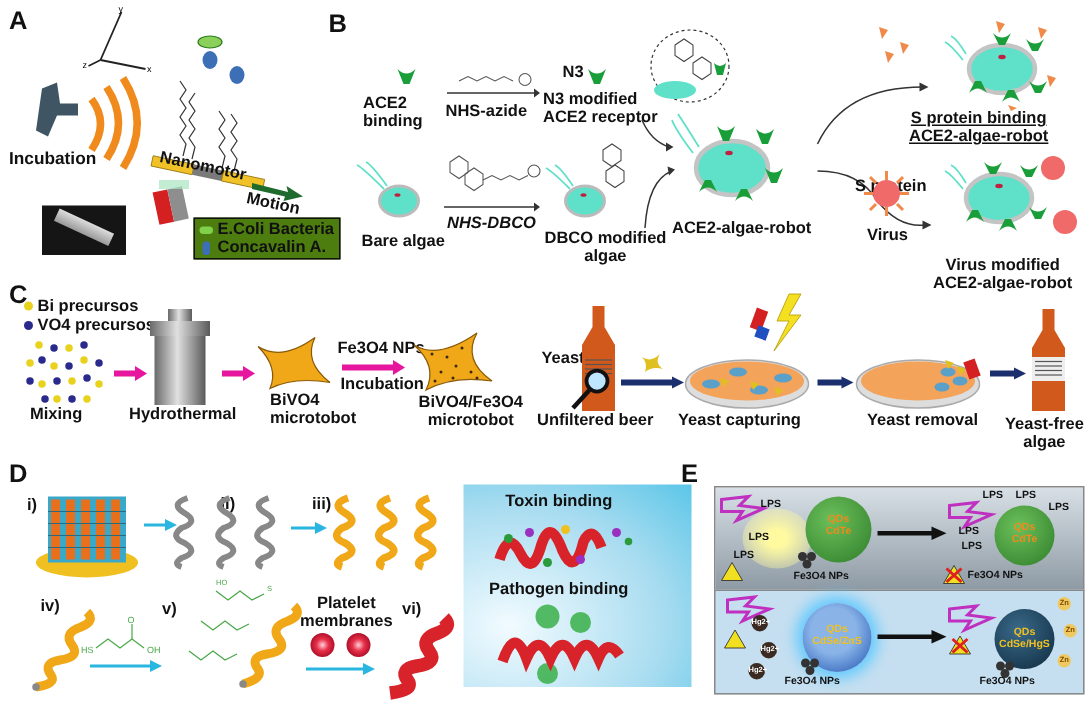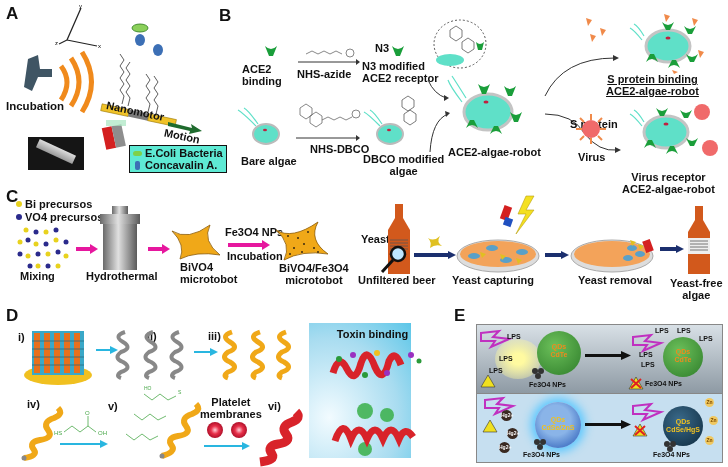--- a/index.html
+++ b/index.html
@@ -2,21 +2,21 @@
 <html><head>
 <meta charset="utf-8">
 <style>
   html,body{margin:0;padding:0;background:#fff;}
   body{width:728px;height:467px;position:relative;overflow:hidden;font-family:"Liberation Sans",sans-serif;color:#111;}
   .abs{position:absolute;}
   .plabel{position:absolute;font-weight:bold;font-size:17px;font-family:"Liberation Sans",sans-serif;}
   .t{position:absolute;font-weight:bold;font-size:11px;line-height:12px;white-space:nowrap;font-family:"Liberation Sans",sans-serif;}
   .tc{text-align:center;}
   svg{position:absolute;overflow:visible;}
-  .legend-box{position:absolute;border:1.5px solid #111;background:#5eead4;padding:1px 3px;}
+  .legend-box{position:absolute;border:1.5px solid #111;background:#4d7c0f;padding:1px 3px;}
   .legend-row{display:flex;align-items:center;gap:3px;font-weight:bold;font-size:11px;line-height:12px;white-space:nowrap;}
   .lbl-s{font-size:7px;font-weight:bold;}
 </style>
 </head>
 <body>
 
 <div class="plabel" style="left:6px;top:4px;">A</div>
 
 <svg style="left:55px;top:4px;" width="50" height="42">
   <line x1="12" y1="36" x2="26" y2="4" stroke="#222" stroke-width="1.2"></line>
@@ -117,21 +117,21 @@
 </svg>
 <div class="t" style="left:241px;top:155px;">Bare algae</div>
 
 <svg style="left:296px;top:100px;" width="66" height="44">
   <path d="M4 8 l6 -4 l6 4 l0 7 l-6 4 l-6 -4 Z M14 16 l6 -4 l6 4 l0 7 l-6 4 l-6 -4 Z" stroke="#555" stroke-width="0.7" fill="none"></path>
   <path d="M26 20 l6 -3 l6 3 l6 -3 l6 3 l6 -3" stroke="#555" stroke-width="0.7" fill="none"></path>
   <circle cx="60" cy="14" r="4" stroke="#555" stroke-width="0.7" fill="none"></circle>
   <line x1="0" y1="38" x2="60" y2="38" stroke="#333" stroke-width="1"></line>
   <path d="M60 35 L64 38 L60 41 Z" fill="#333"></path>
 </svg>
-<div class="t" style="left:310px;top:143px;">NHS-DBCO</div>
+<div class="t" style="left:298px;top:143px;font-style:italic;">NHS-DBCO</div>
 
 <svg style="left:362px;top:96px;" width="60" height="50">
   <path d="M40 4 l6 -4 l6 4 l0 7 l-6 4 l-6 -4 Z M42 18 l6 -4 l6 4 l0 7 l-6 4 l-6 -4 Z" stroke="#444" stroke-width="0.7" fill="none"></path>
   <path d="M18 30 Q6 18 2 16 M20 28 Q12 16 8 14" stroke="#5fe0c8" stroke-width="1.2" fill="none"></path>
   <ellipse cx="28" cy="38" rx="13" ry="10" fill="#5fe0c8" stroke="#bbb" stroke-width="2"></ellipse>
   <ellipse cx="27" cy="34" rx="2" ry="1.2" fill="#c02040"></ellipse>
 </svg>
 <div class="t tc" style="left:363px;top:153px;white-space:pre;">DBCO modified
 algae</div>
 
@@ -213,21 +213,21 @@
   <g fill="#1a9e3a">
       <path d="M28 10 Q34 16 40 10 L36 18 L32 18 Z"></path>
       <path d="M52 12 Q58 18 64 12 L60 20 L56 20 Z"></path>
       <path d="M58 40 Q64 46 70 40 L66 48 L62 48 Z"></path>
       <path d="M38 56 Q44 50 50 56 L46 48 L42 48 Z"></path>
       <path d="M16 50 Q22 44 28 50 L24 42 L20 42 Z"></path>
     </g>
   <circle cx="74" cy="14" r="8" fill="#f06a6a"></circle>
   <circle cx="82" cy="50" r="8" fill="#f06a6a"></circle>
 </svg>
-<div class="t tc" style="left:622px;top:171px;white-space:pre;">Virus receptor
+<div class="t tc" style="left:622px;top:171px;white-space:pre;">Virus modified
 ACE2-algae-robot</div>
 
 <div class="plabel" style="left:6px;top:187px;">C</div>
 
 <div class="legend-row abs" style="left:16px;top:198px;">
   <span style="display:inline-block;width:6px;height:6px;border-radius:50%;background:#e8d21e;"></span>
   <span>Bi precursos</span>
 </div>
 <div class="legend-row abs" style="left:16px;top:211px;">
   <span style="display:inline-block;width:6px;height:6px;border-radius:50%;background:#2a2a8c;"></span>
@@ -494,34 +494,35 @@
 </svg>
 <svg style="left:204px;top:442px;" width="46" height="8">
     <rect x="0" y="3" width="40" height="2" fill="#29b6e0"></rect>
     <path d="M38 0 L46 4 L38 8 Z" fill="#29b6e0"></path>
   </svg>
 <div class="t" style="left:268px;top:400px;">vi)</div>
 <svg style="left:250px;top:408px;" width="50" height="56">
   <path d="M46 4 Q52 10 42 14 Q30 18 36 26 Q42 34 28 36 Q16 38 22 46 Q26 52 10 54" stroke="#d8232a" stroke-width="9" fill="none"></path>
 </svg>
 
-<div class="abs" style="left:309px;top:323px;width:102px;height:135px;background:radial-gradient(ellipse at 20% 70%, #f2fbff 0%, #a8dcf0 60%, #5bc6e8 100%);">
+<div class="abs" style="left:309px;top:323px;width:152px;height:135px;background:radial-gradient(ellipse at 20% 70%, #f2fbff 0%, #a8dcf0 60%, #5bc6e8 100%);">
   <div class="t tc" style="left:0;width:127px;top:5px;">Toxin binding</div>
   <svg style="left:20px;top:22px;" width="100" height="36">
   <path d="M4 28 Q10 8 18 24 Q26 40 32 18 Q38 0 46 22 Q54 40 60 16 Q66 4 72 20" stroke="#d8232a" stroke-width="7" fill="none"></path>
   <g>
         <circle cx="10" cy="14" r="3" fill="#2a9a3a"></circle>
         <circle cx="24" cy="10" r="3" fill="#9a30c0"></circle>
         <circle cx="36" cy="30" r="3" fill="#2a9a3a"></circle>
         <circle cx="48" cy="8" r="3" fill="#f0c020"></circle>
         <circle cx="58" cy="28" r="3" fill="#9a30c0"></circle>
         <circle cx="82" cy="10" r="3" fill="#9a30c0"></circle>
         <circle cx="90" cy="16" r="2.5" fill="#2a9a3a"></circle>
       </g>
   </svg>
+  <div class="t tc" style="left:0;width:127px;top:64px;">Pathogen binding</div>
   <svg style="left:20px;top:78px;" width="100" height="56">
   <g fill="#3ab04a" opacity="0.85">
         <circle cx="36" cy="10" r="8"></circle>
         <circle cx="58" cy="14" r="7"></circle>
         <circle cx="36" cy="48" r="7"></circle>
       </g>
   <path d="M6 40 Q14 16 22 38 Q30 20 38 38 Q46 20 54 38 Q62 20 70 38 Q76 24 84 36" stroke="#d8232a" stroke-width="7" fill="none"></path>
   </svg>
 </div>
 

